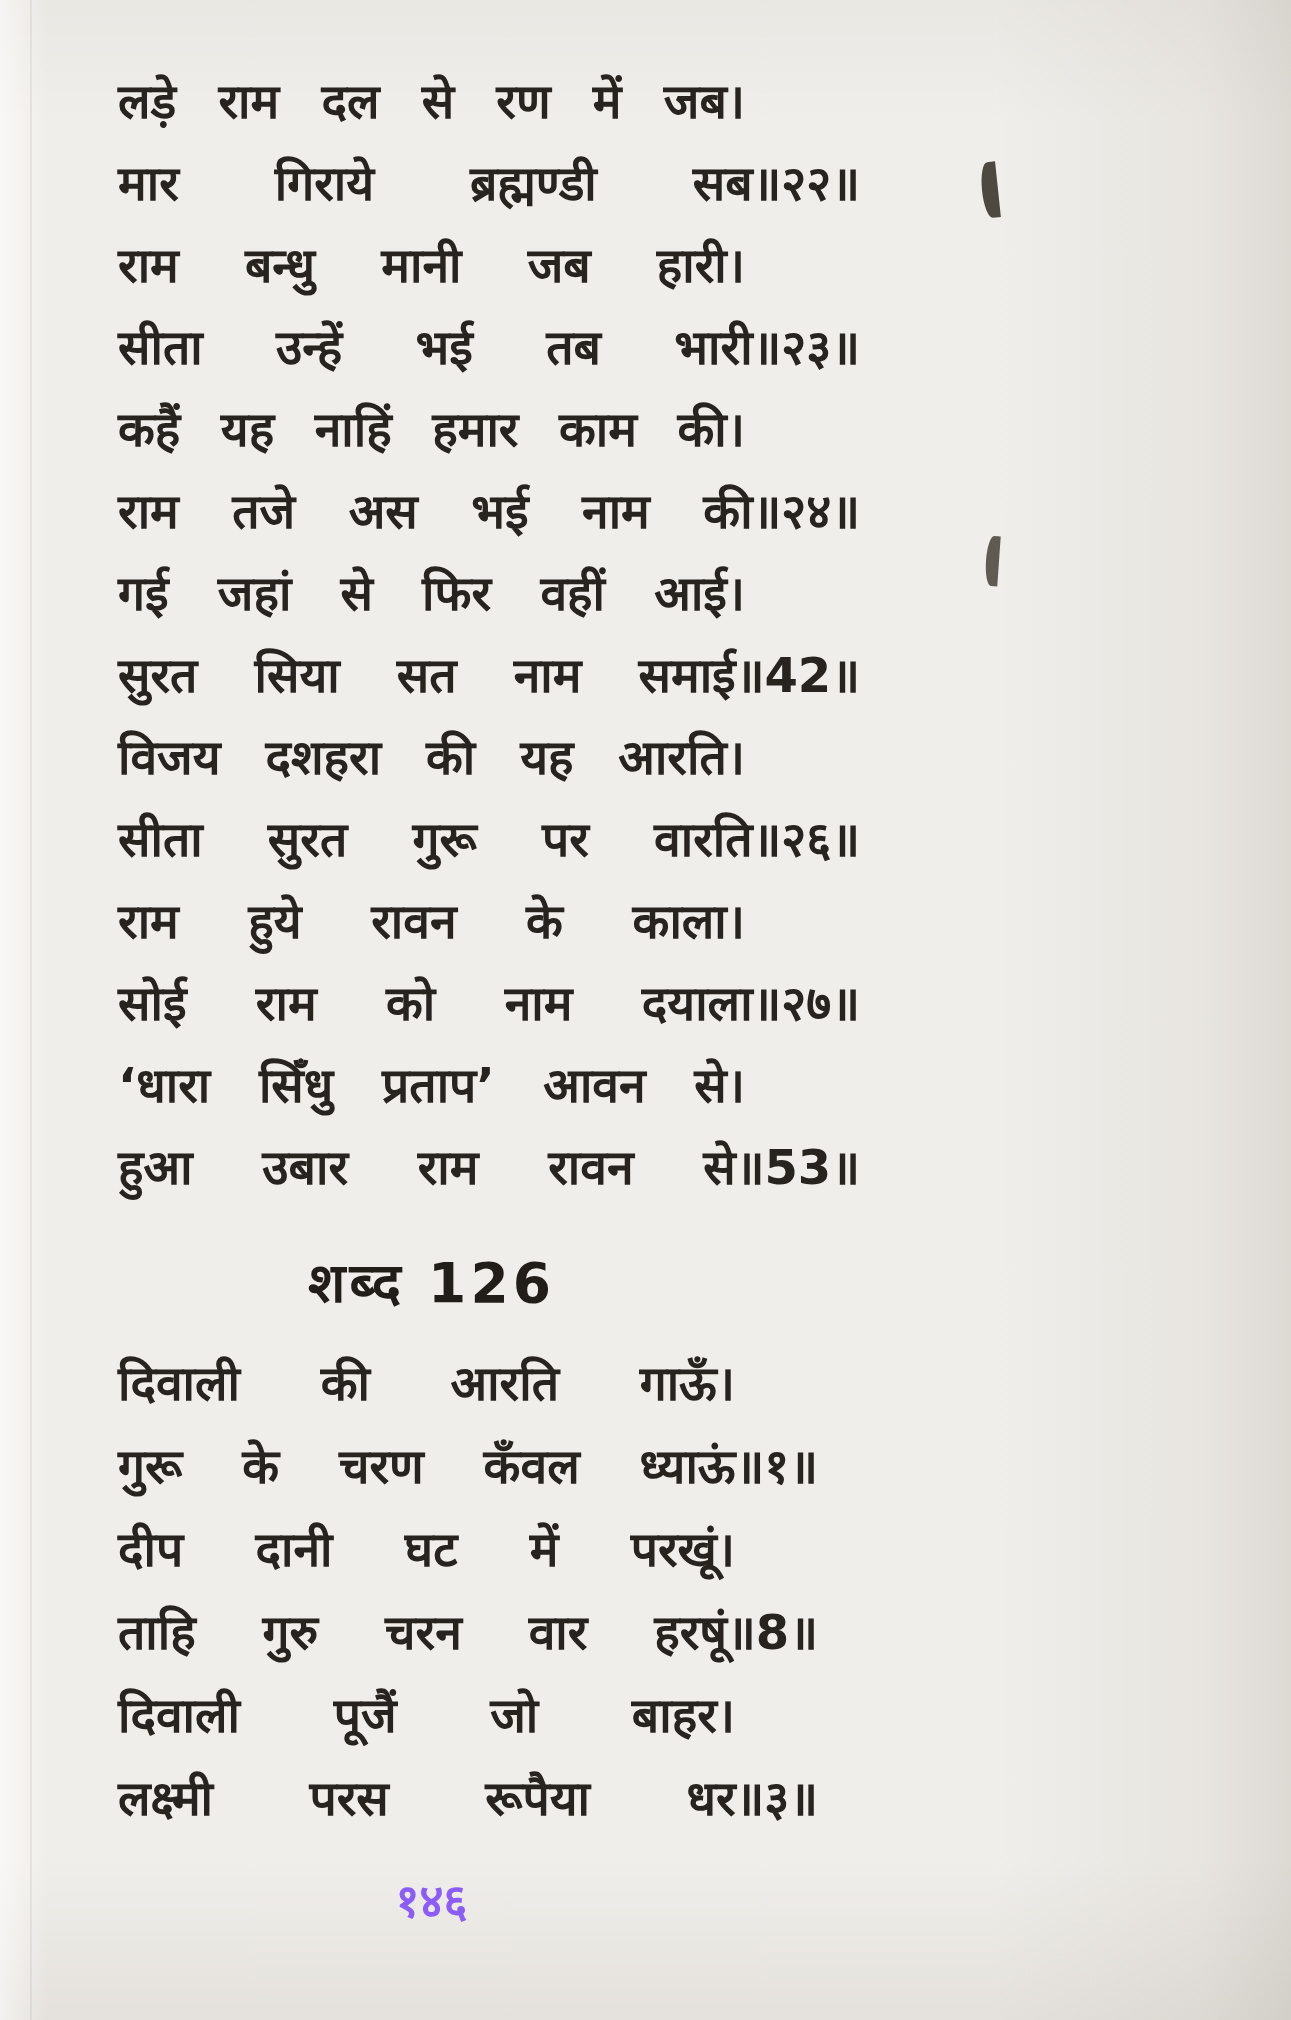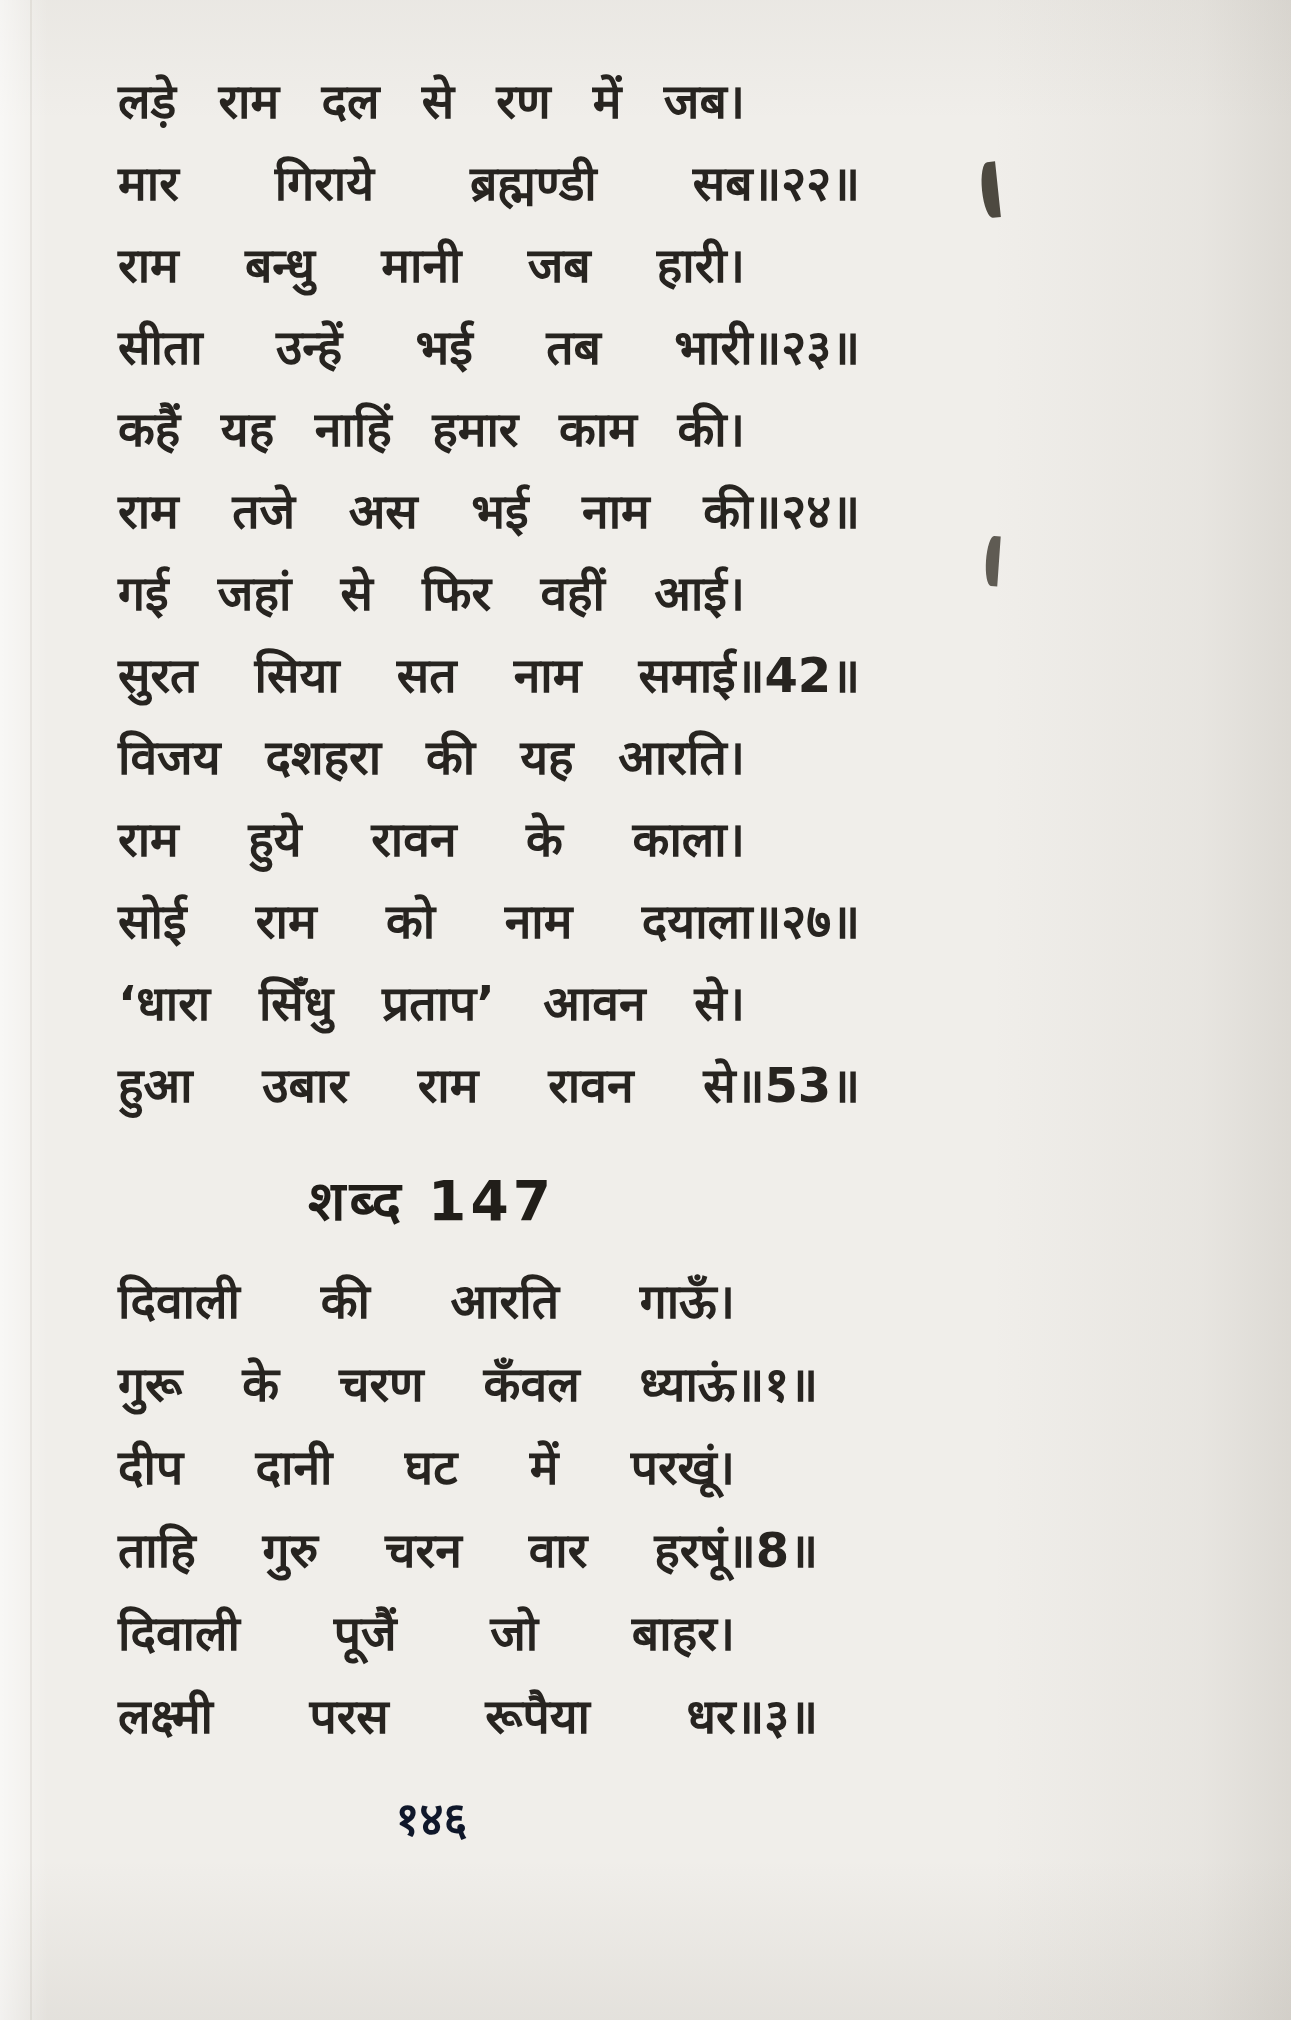--- a/index.html
+++ b/index.html
@@ -63,21 +63,21 @@
   .section2 .line { line-height: 83px; height: 83px; }
 
   .page-number {
     width: 627px;
     margin-top: 20px;
     height: 82px;
     line-height: 82px;
     font-size: 46px;
     font-weight: 600;
     text-align: center;
-    color: #0f172a;
+    color: #8b5cf6;
   }
 
   
   .smudge {
     position: absolute;
     background: #3b362d;
     border-radius: 50% 0 0 50%;
     opacity: 0.9;
   }
   .smudge-a { left: 982px; top: 162px; width: 16px; height: 56px; transform: rotate(-6deg); }
@@ -101,27 +101,28 @@
   <div>
     <div class="line w-half">लड़े राम दल से रण में जब।</div>
     <div class="line w-full">मार गिराये ब्रह्मण्डी सब॥२२॥</div>
     <div class="line w-half">राम बन्धु मानी जब हारी।</div>
     <div class="line w-full">सीता उन्हें भई तब भारी॥२३॥</div>
     <div class="line w-half">कहैं यह नाहिं हमार काम की।</div>
     <div class="line w-full">राम तजे अस भई नाम की॥२४॥</div>
     <div class="line w-half">गई जहां से फिर वहीं आई।</div>
     <div class="line w-full">सुरत सिया सत नाम समाई॥42॥</div>
     <div class="line w-half">विजय दशहरा की यह आरति।</div>
+    <div class="line w-full">सीता सुरत गुरू पर वारति॥२६॥</div>
     <div class="line w-half">राम हुये रावन के काला।</div>
     <div class="line w-full">सोई राम को नाम दयाला॥२७॥</div>
     <div class="line w-half">‘धारा सिँधु प्रताप’ आवन से।</div>
     <div class="line w-full">हुआ उबार राम रावन से॥53॥</div>
   </div>
 
-  <div class="heading">शब्द 147</div>
+  <div class="heading">शब्द 126</div>
 
   <div class="section2">
     <div class="line w-half2">दिवाली की आरति गाऊँ।</div>
     <div class="line w-mid">गुरू के चरण कँवल ध्याऊं॥१॥</div>
     <div class="line w-half2">दीप दानी घट में परखूं।</div>
     <div class="line w-mid">ताहि गुरु चरन वार हरषूं॥8॥</div>
     <div class="line w-half2">दिवाली पूजैं जो बाहर।</div>
     <div class="line w-mid">लक्ष्मी परस रूपैया धर॥३॥</div>
   </div>
 

